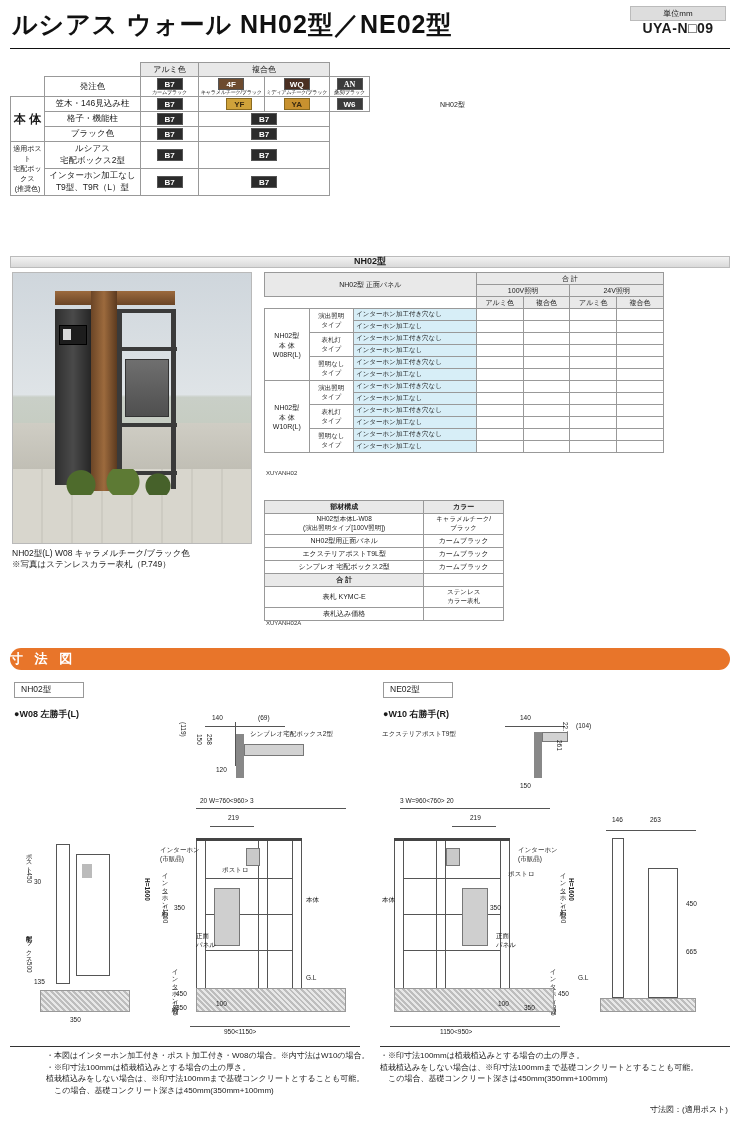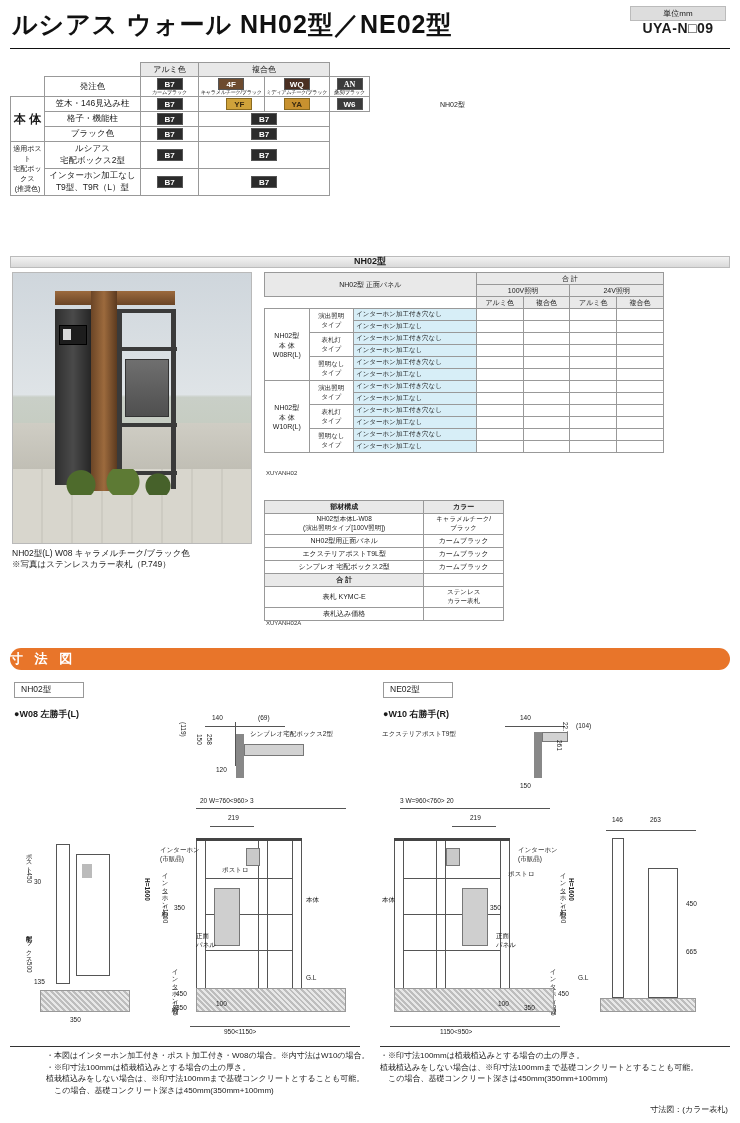--- a/index.html
+++ b/index.html
@@ -565,15 +565,15 @@
     <div>・本図はインターホン加工付き・ポスト加工付き・W08の場合。※内寸法はW10の場合。</div>
     <div>・※印寸法100mmは植栽植込みとする場合の土の厚さ。</div>
     <div>植栽植込みをしない場合は、※印寸法100mmまで基礎コンクリートとすることも可能。</div>
     <div style="padding-left:8px;">この場合、基礎コンクリート深さは450mm(350mm+100mm)</div>
   </div>
   <div class="foot" style="left:380px; top:1050px; width:360px;">
     <div>・※印寸法100mmは植栽植込みとする場合の土の厚さ。</div>
     <div>植栽植込みをしない場合は、※印寸法100mmまで基礎コンクリートとすることも可能。</div>
     <div style="padding-left:8px;">この場合、基礎コンクリート深さは450mm(350mm+100mm)</div>
   </div>
-  <div class="unit">寸法図：(カラー表札)</div>
+  <div class="unit">寸法図：(適用ポスト)</div>
 
 </div>
 
 </body></html>

